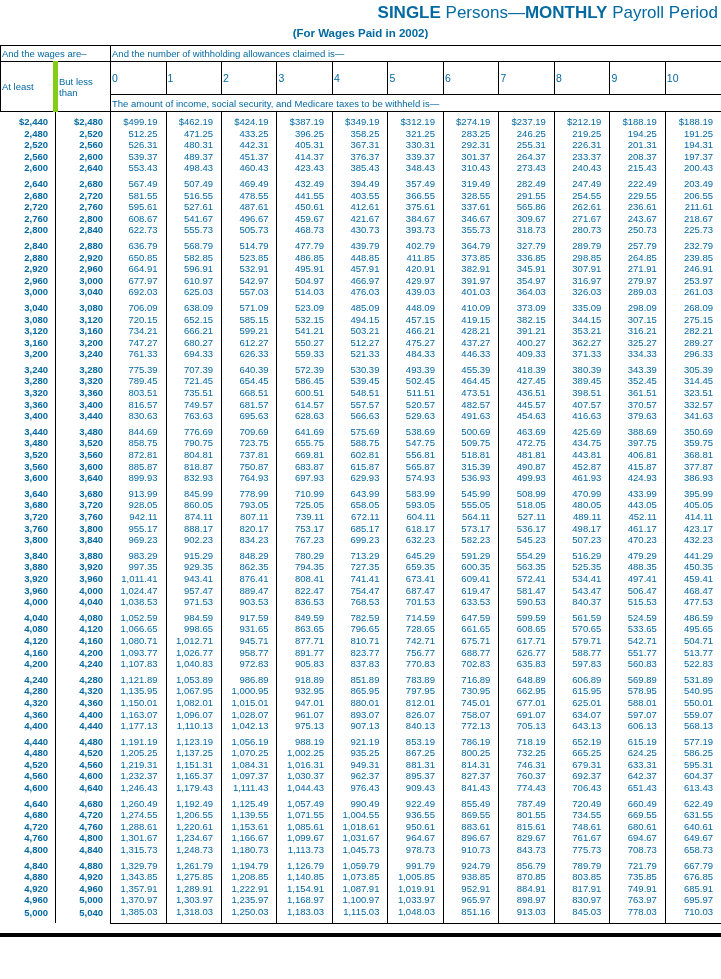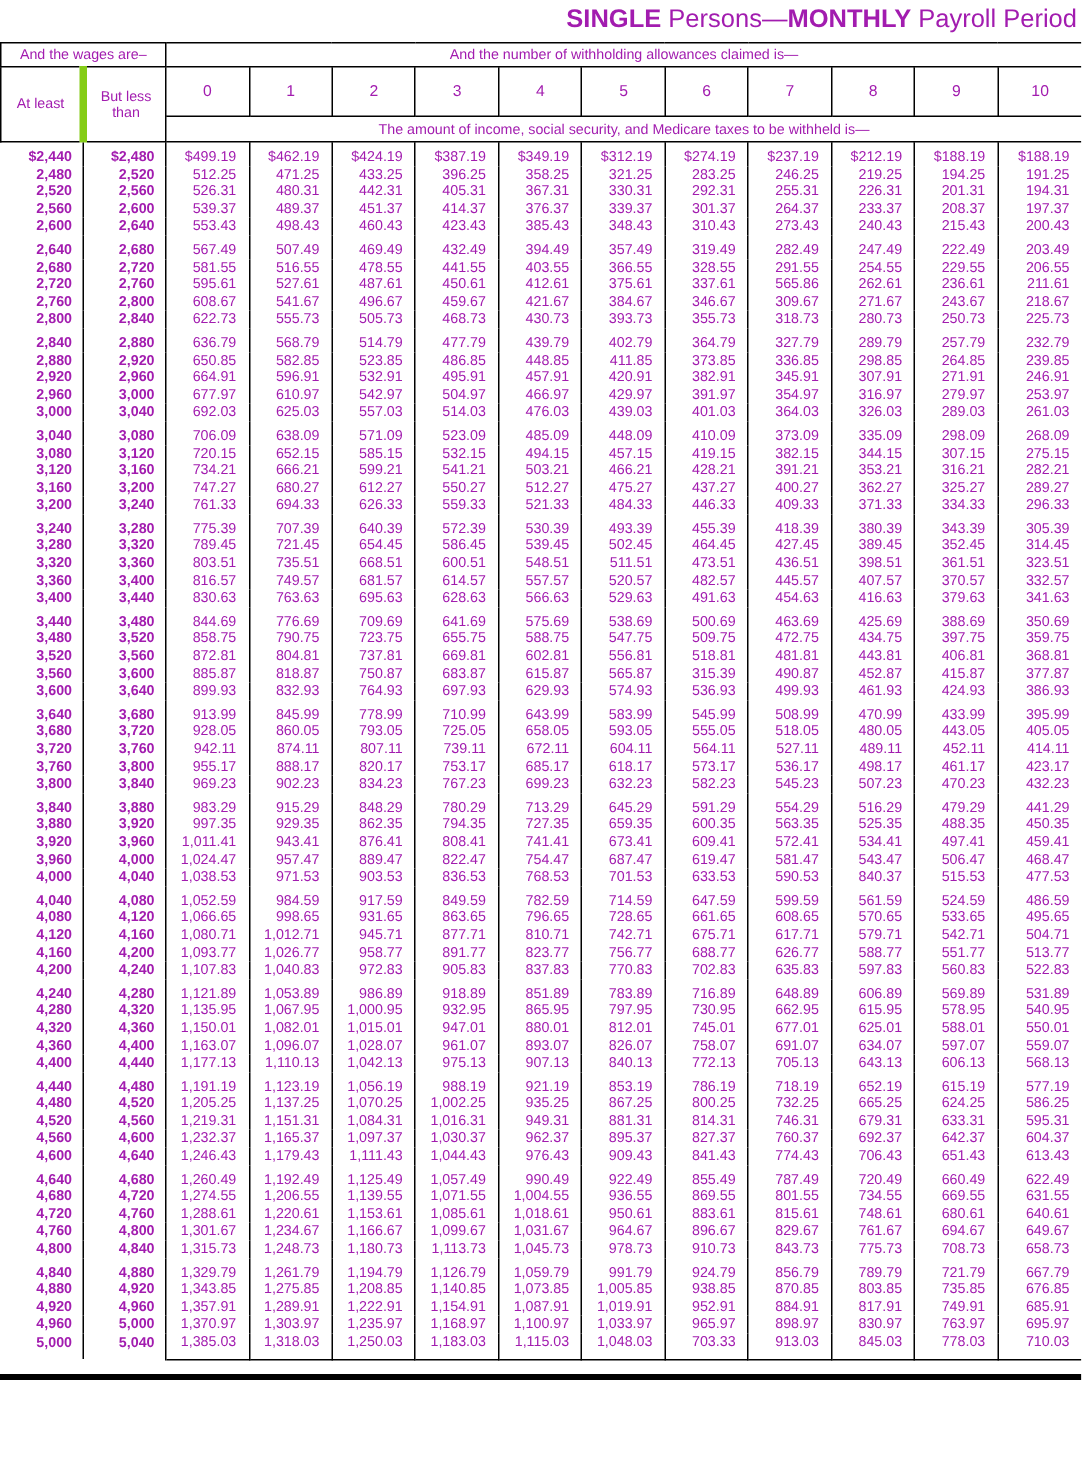--- a/index.html
+++ b/index.html
@@ -1,28 +1,28 @@
 <!DOCTYPE html>
 <html><head>
 <meta charset="utf-8">
 <style>
   html,body { margin:0; padding:0; background:#fff; }
   .page {
-    width:721px; height:979px; background:#fff; color:#a21caf; position:relative;
+    width:721px; height:979px; background:#fff; color:#0369a1; position:relative;
     font-family:"Liberation Sans","DejaVu Sans",sans-serif; overflow:hidden;
     -webkit-font-smoothing:none;
   }
   .title-line { text-align:right; font-size:17px; line-height:19px; padding:3px 3px 0 0; white-space:nowrap; }
   .title-line .b { font-weight:bold; }
   .subtitle { text-align:center; font-weight:bold; font-size:11.5px; line-height:12px; margin-top:5px; }
 
   table.wh { border-collapse:collapse; table-layout:fixed; width:721px; margin-top:6px; }
   col.c-w { width:55px; }
 
-  thead td { text-align:center; vertical-align:middle; font-size:9.5px; }
+  thead td { text-align:left; vertical-align:middle; font-size:9.5px; }
   .wages-hdr { border:1px solid #000; height:13px; }
   .allow-hdr { border-top:1px solid #000; border-bottom:1px solid #000; height:13px; }
   .atleast-hdr { border-left:1px solid #000; border-right:5px solid #84cc16; border-bottom:1px solid #000; }
   .butless-hdr { border-right:1px solid #000; border-bottom:1px solid #000; }
   .allow-box { height:30px; border-right:1px solid #000; border-bottom:1px solid #000; font-size:10.5px; }
   .allow-box.last { border-right:none; }
   .amount-hdr { border-bottom:1px solid #000; height:14px; }
 
   tbody td {
     font-size:9.5px; line-height:11.6px; text-align:right; white-space:nowrap;
@@ -42,20 +42,21 @@
   .bottom-bar { height:4px; background:#000; margin-top:9px; }
 </style>
 </head>
 <body>
 
 <div class="page">
 
   <div class="title-line">
     <span class="b">SINGLE</span><span> Persons—</span><span class="b">MONTHLY</span><span> Payroll Period</span>
   </div>
+  <div class="subtitle">(For Wages Paid in 2002)</div>
 
   <table class="wh">
     <colgroup>
       <col class="c-w">
         <col class="c-w">
       <col span="11">
     </colgroup>
     <thead>
       <tr>
         <td class="wages-hdr" colspan="2">And the wages are–</td>
@@ -1043,21 +1044,21 @@
         </tr>
         <tr class="last-row">
           <td class="c-atleast">5,000</td>
           <td class="c-butless">5,040</td>
           <td class="c-amount">1,385.03</td>
           <td class="c-amount">1,318.03</td>
           <td class="c-amount">1,250.03</td>
           <td class="c-amount">1,183.03</td>
           <td class="c-amount">1,115.03</td>
           <td class="c-amount">1,048.03</td>
-          <td class="c-amount">703.33</td>
+          <td class="c-amount">851.16</td>
           <td class="c-amount">913.03</td>
           <td class="c-amount">845.03</td>
           <td class="c-amount">778.03</td>
           <td class="c-amount lastcol">710.03</td>
         </tr>
       </tbody>
   </table>
 
 
   <div class="bottom-bar"></div>

